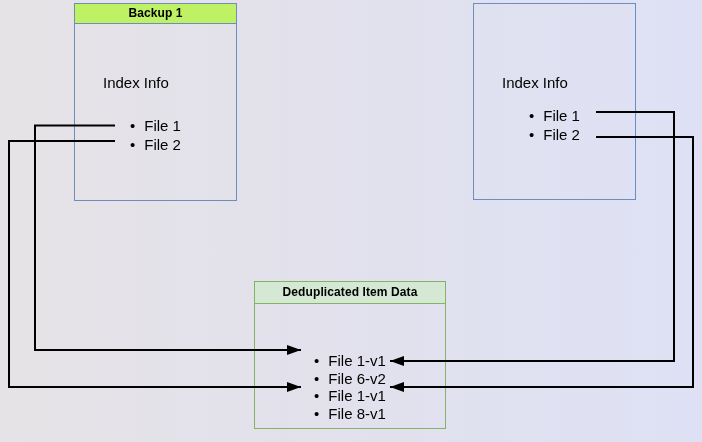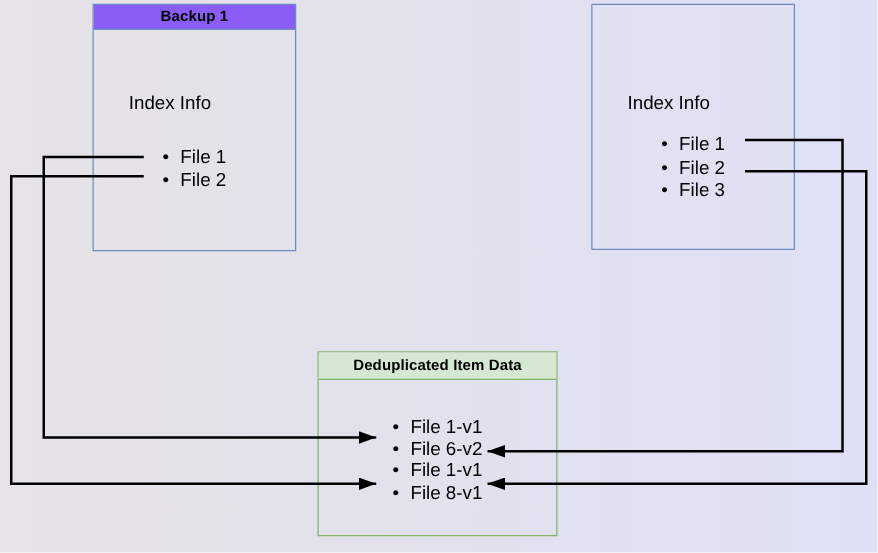--- a/index.html
+++ b/index.html
@@ -19,39 +19,39 @@
   .box.blue  { border-color: #6c8ebf; }
   .box.green { border-color: #82b366; }
   .box-title {
     box-sizing: border-box;
     border-bottom: 1.5px solid;
     font-weight: bold;
     font-size: 12px;
     text-align: center;
     letter-spacing: 0.1px;
   }
-  .blue  .box-title { background: #8b5cf6; border-color: #6c8ebf; height: 20px; line-height: 19px; }
+  .blue  .box-title { background: #bef264; border-color: #6c8ebf; height: 20px; line-height: 19px; }
   .green .box-title { background: #d5e8d4; border-color: #82b366; height: 22px; line-height: 21px; }
   .subtitle {
     position: absolute;
     left: 28px; top: 70px;
     font-size: 15px;
   }
   .filelist {
     position: absolute;
     left: 0; right: 0;
     margin: 0; padding: 0;
     list-style: none;
     text-align: center;
     font-size: 15px;
   }
   #backup1 .filelist { top: 113px; }
   #backup1 .filelist li, #backup2 .filelist li { line-height: 18.5px; }
   #backup2 .filelist { top: 103px; }
-  #dedup  .filelist { top: 51px; }
+  #dedup  .filelist { top: 70px; }
   #dedup  .filelist li { line-height: 17.5px; }
   .bullet { display: inline-block; margin-right: 9px; }
   #backup1 { left: 74px;  top: 3px;   width: 163px; height: 198px; }
   #backup2 { left: 473px; top: 3px;   width: 163px; height: 197px; }
   #dedup   { left: 254px; top: 281px; width: 192px; height: 148px; }
   #arrow-layer {
     position: absolute; left: 0; top: 0;
     width: 702px; height: 442px;
     pointer-events: none;
     z-index: 5;
@@ -68,21 +68,20 @@
     <li><span class="bullet">•</span><span>File 1</span></li>
     <li><span class="bullet">•</span><span>File 2</span></li>
   </ul>
 </div>
 
 <div class="box blue" id="backup2">
   <div class="subtitle">Index Info</div>
   <ul class="filelist">
     <li><span class="bullet">•</span><span>File 1</span></li>
     <li><span class="bullet">•</span><span>File 2</span></li>
-    <li><span class="bullet">•</span><span>File 3</span></li>
   </ul>
 </div>
 
 <div class="box green" id="dedup">
   <div class="box-title">Deduplicated Item Data</div>
   <ul class="filelist">
     <li><span class="bullet">•</span><span>File 1-v1</span></li>
     <li><span class="bullet">•</span><span>File 6-v2</span></li>
     <li><span class="bullet">•</span><span>File 1-v1</span></li>
     <li><span class="bullet">•</span><span>File 8-v1</span></li>

